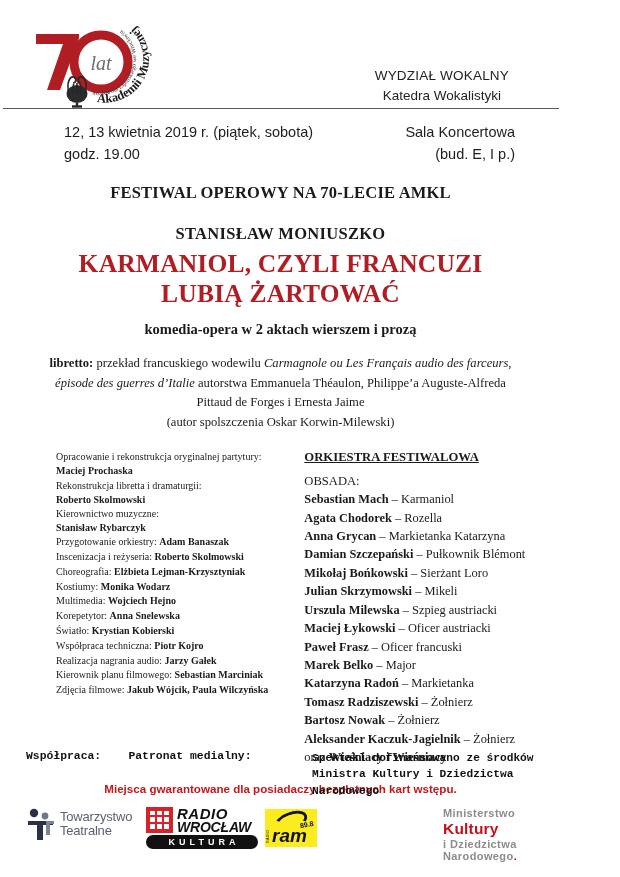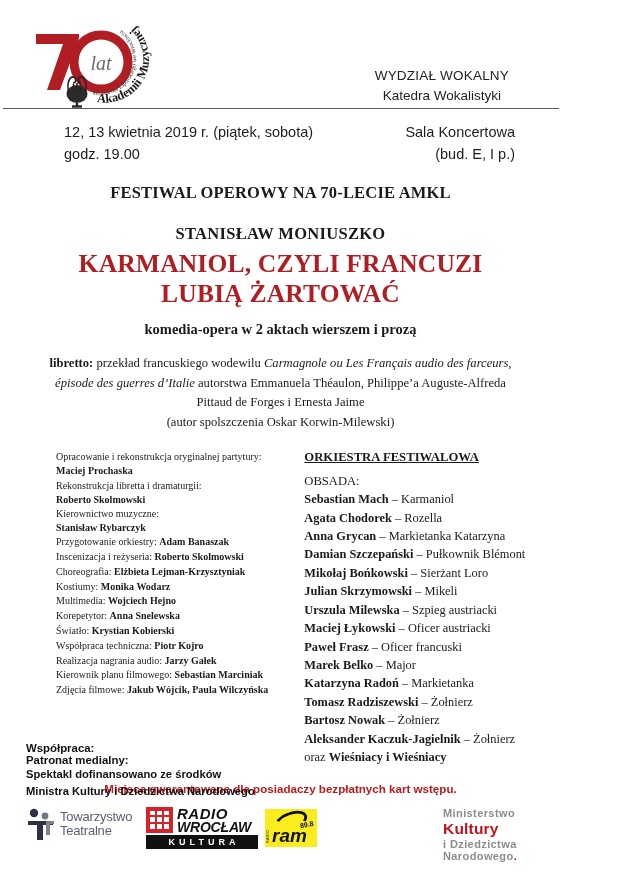--- a/index.html
+++ b/index.html
@@ -155,26 +155,25 @@
   
   .footer {
     position: absolute;
     left: 0;
     right: 0;
     bottom: 14px;
     padding: 0 14px 0 26px;
   }
   .footer-labels {
     display: flex;
-    font-family: Liberation Sans, sans-serif;
+    font-family: Liberation Mono, monospace;
     font-size: 11.4px;
     font-weight: bold;
     color: #111;
     align-items: flex-start;
-    flex-direction: column;
   }
   .lbl-wspol { width: 120px; }
   .lbl-patron { width: 215px; }
   .lbl-minister { font-size: 11.2px; line-height: 1.45; font-weight: bold; }
 
   .footer-logos {
     display: flex;
     align-items: flex-start;
     margin-top: 8px;
   }
@@ -223,20 +222,21 @@
   .rw-bottom {
     background: #111;
     color: #fff;
     font-family: "Liberation Sans", "DejaVu Sans", sans-serif;
     font-weight: bold;
     font-size: 9px;
     letter-spacing: 4px;
     text-align: center;
     padding: 2px 0 2px 4px;
     margin-top: 2px;
+    border-radius: 7px;
   }
   .ram-logo {
     width: 52px;
     height: 38px;
     background: #FBEC20;
     position: relative;
     overflow: hidden;
   }
   .ram-arc {
     position: absolute;

